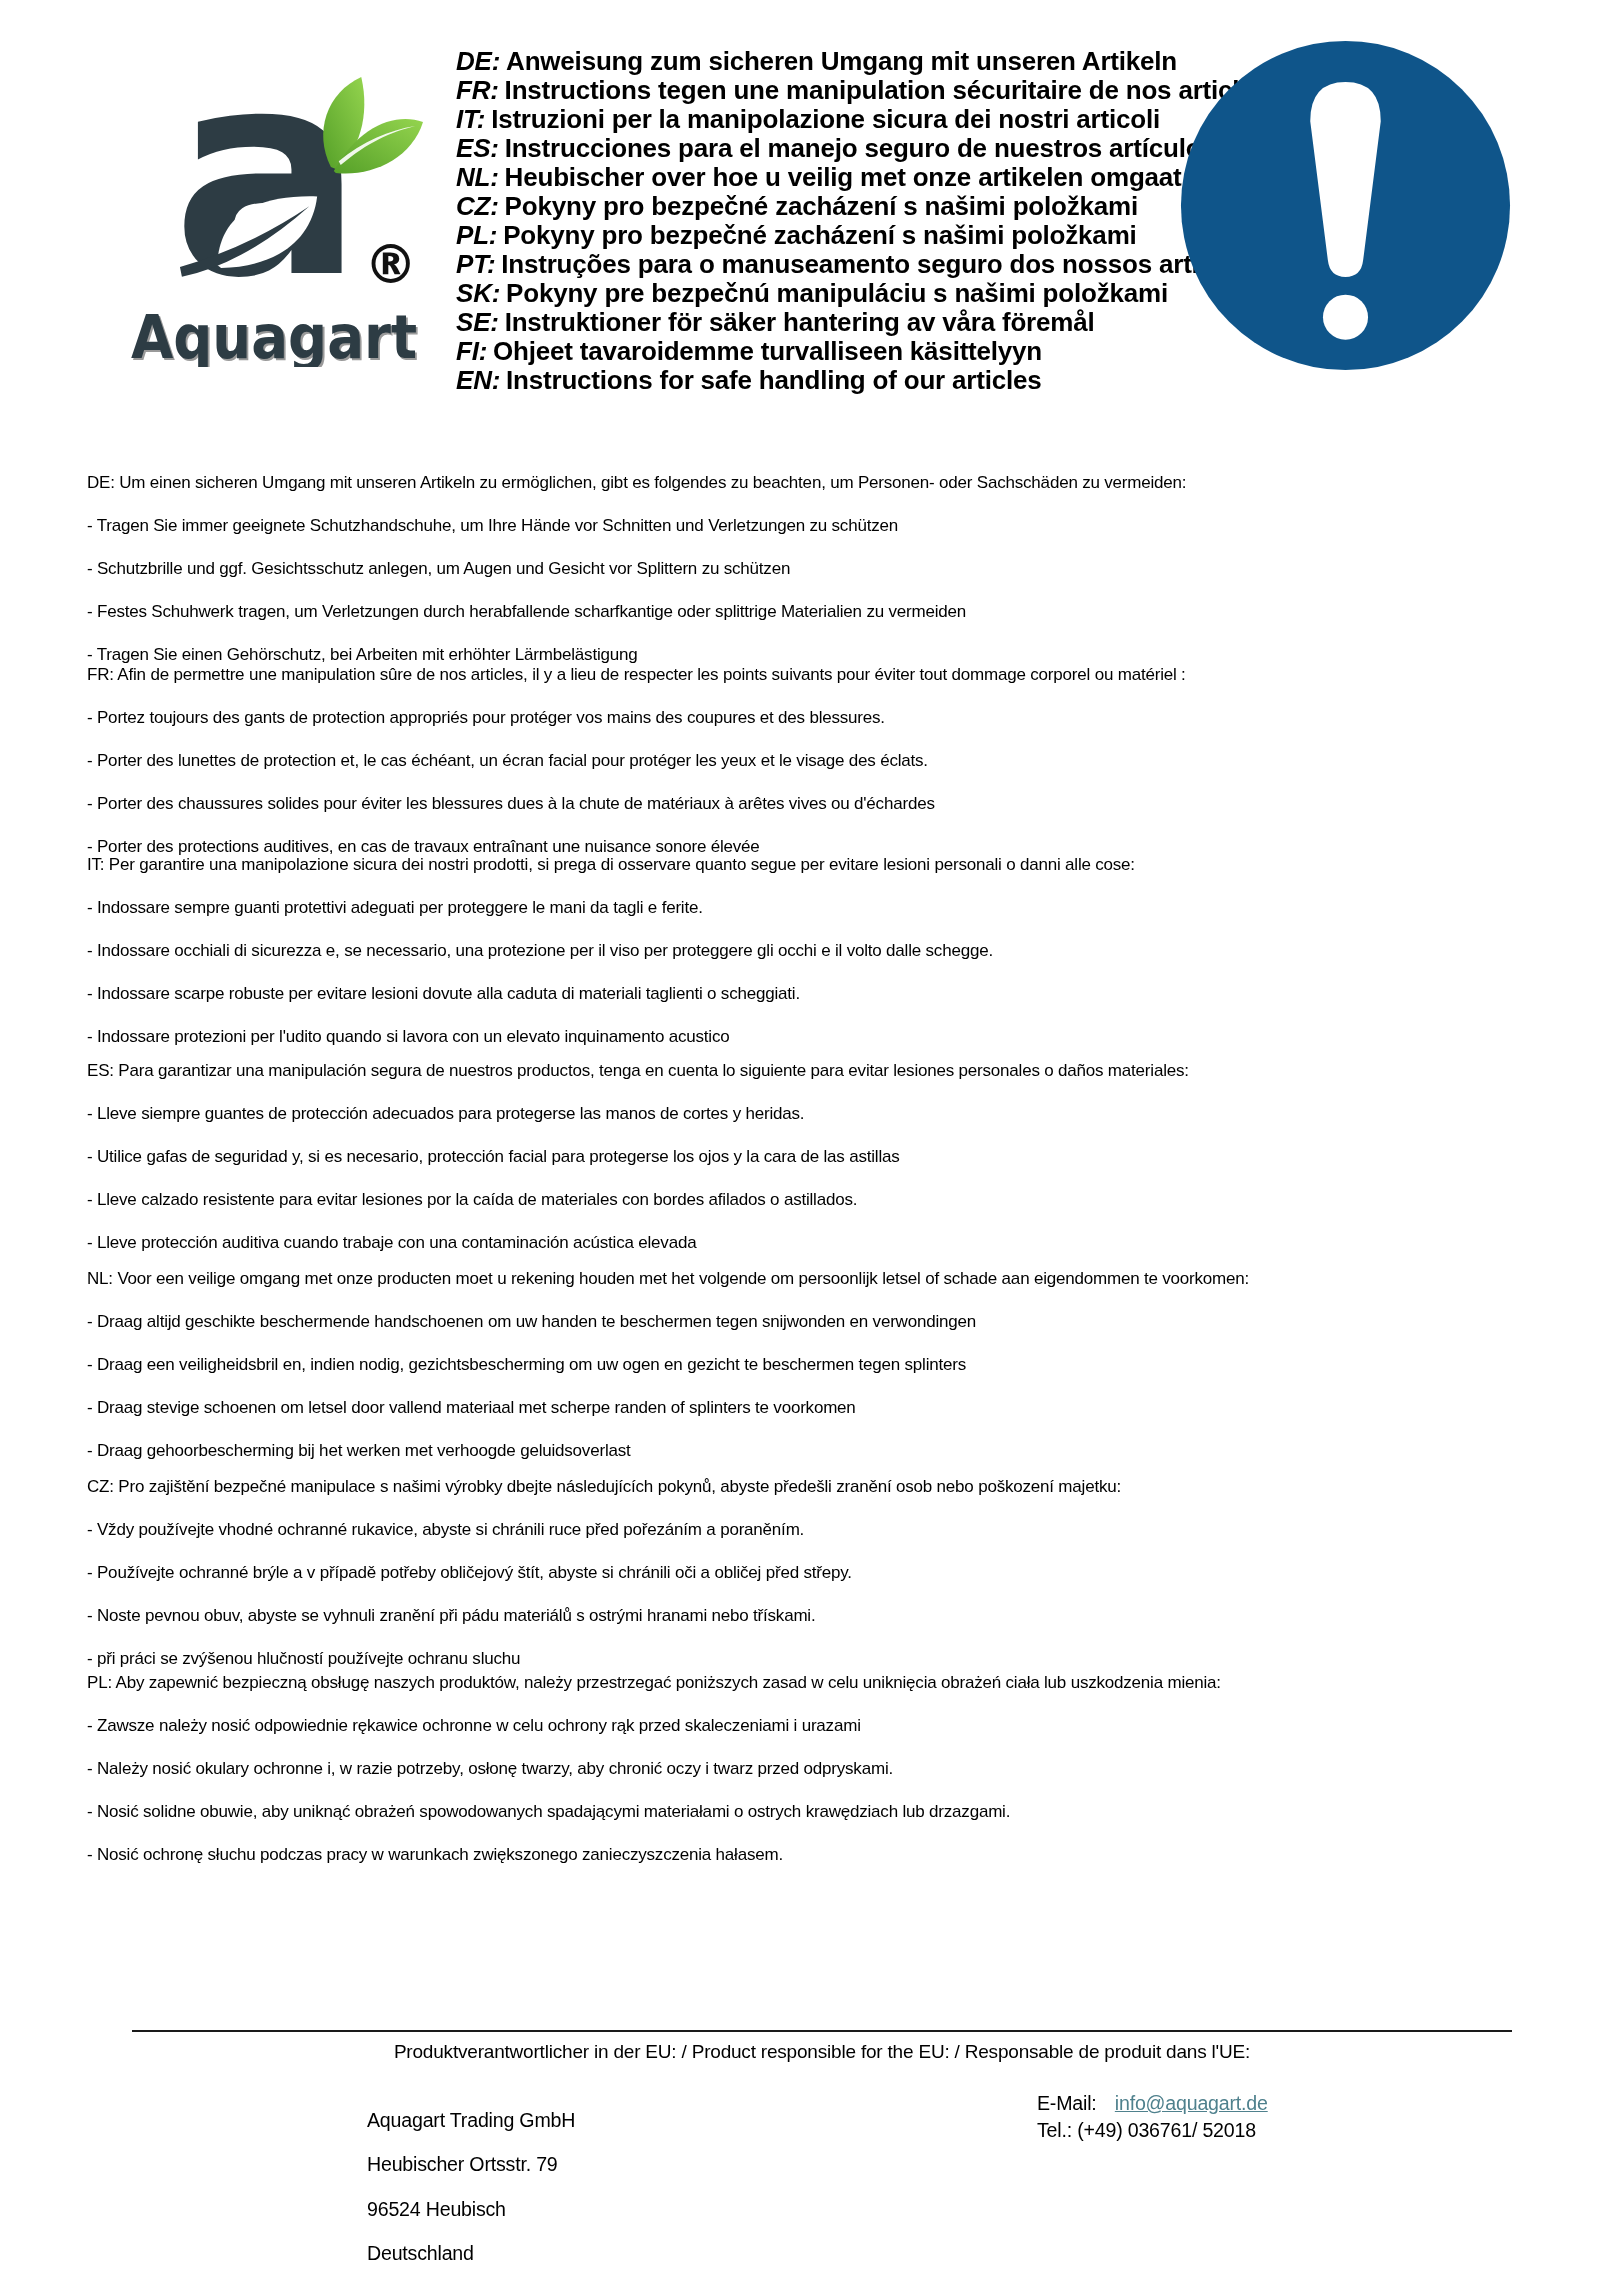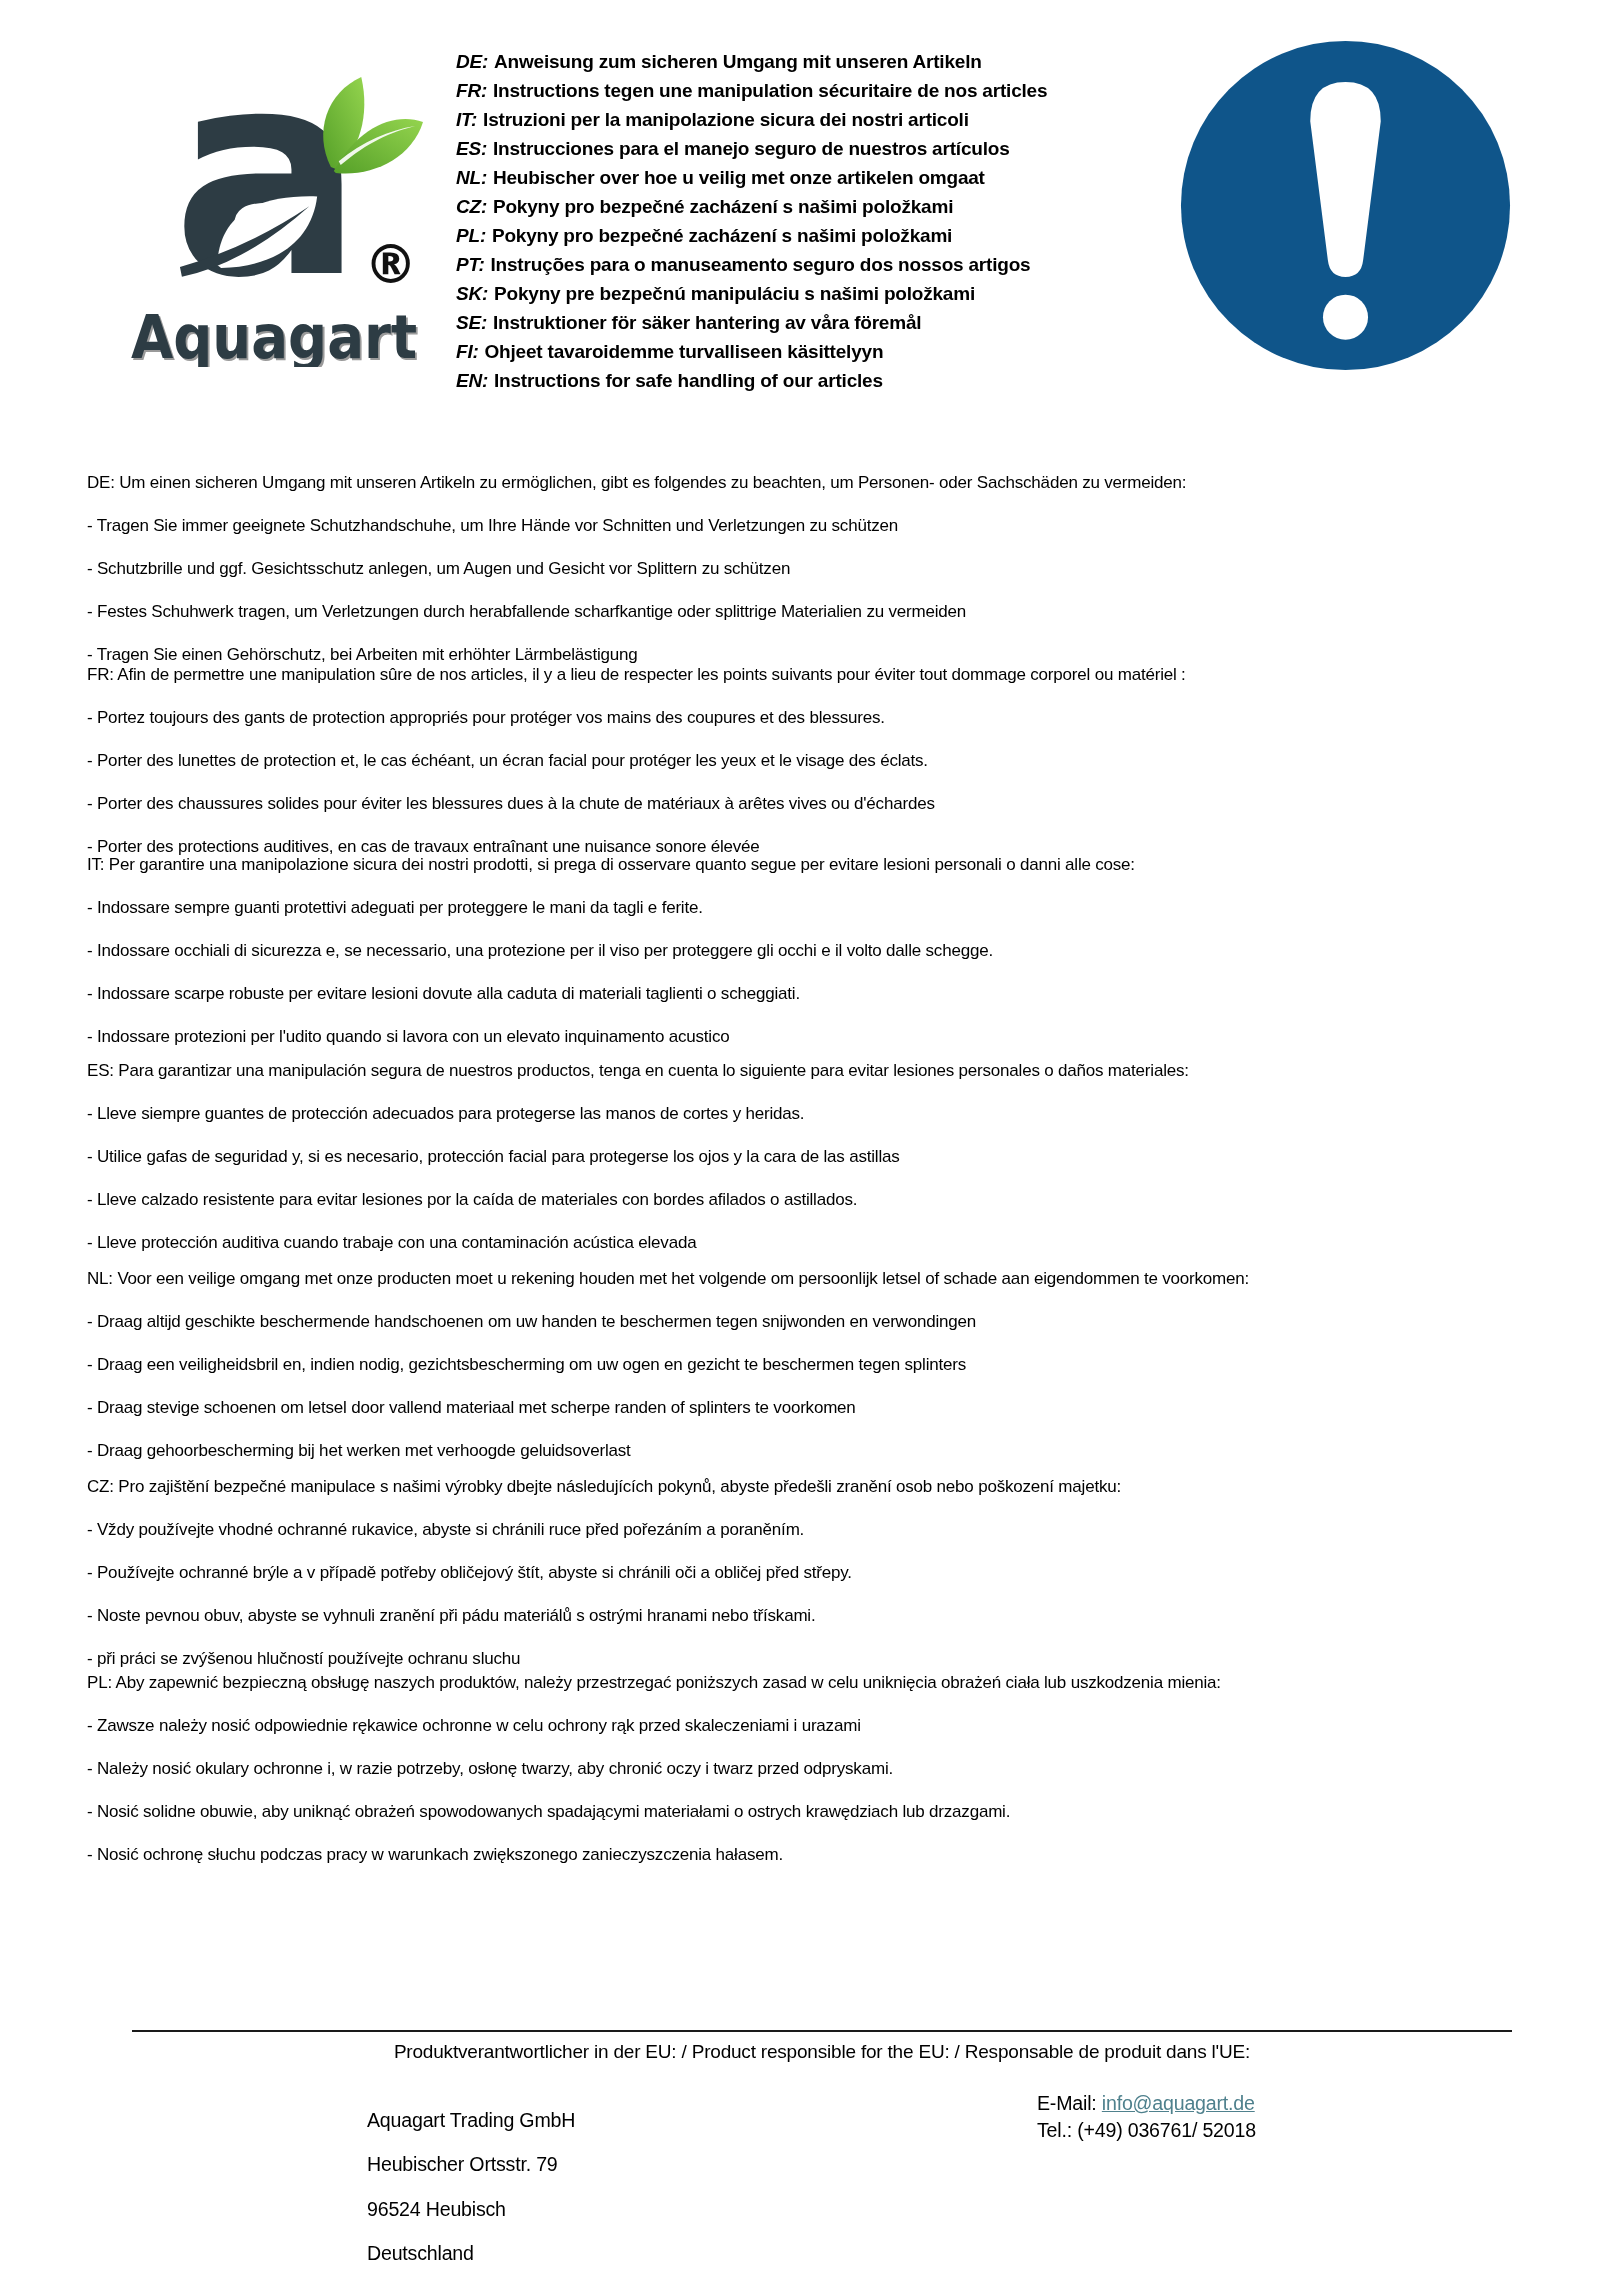--- a/index.html
+++ b/index.html
@@ -4,36 +4,36 @@
 <style>
   html,body{margin:0;padding:0;}
   body{
     width:1621px;height:2293px;position:relative;background:#ffffff;
     font-family:"Liberation Sans", sans-serif;color:#000;
     overflow:hidden;
   }
   
   .logo-svg{position:absolute;left:123px;top:71px;width:306px;height:296px;}
   .header-block{position:absolute;left:456px;top:47px;}
-  .hline{font-size:19px;line-height:29px;font-weight:bold;white-space:nowrap;letter-spacing:-0.2px;}
+  .hline{font-size:26px;line-height:29px;font-weight:bold;white-space:nowrap;letter-spacing:-0.2px;}
   .hline .code{font-style:italic;}
   .hline .htext{margin-left:5.9px;}
   .mandatory-svg{position:absolute;left:1179px;top:39px;width:333px;height:333px;}
   
   .block{position:absolute;left:71px;right:39px;}
   .block p{margin:16px;font-size:17px;line-height:27px;letter-spacing:-0.2px;white-space:nowrap;}
   
   .footer-rule{position:absolute;left:132px;top:2030px;width:1380px;height:2px;background:#1a1a1a;}
   .footer-heading{position:absolute;left:132px;top:2041px;width:1380px;text-align:center;
     font-size:19px;letter-spacing:-0.2px;}
   .footer-address{position:absolute;left:350px;top:2090px;}
   .footer-address p{margin:17px;font-size:19.6px;line-height:27.4px;letter-spacing:-0.2px;}
   .footer-contact{position:absolute;left:1037px;top:2090px;}
   .footer-contact p{margin:0;font-size:19.6px;line-height:27.4px;letter-spacing:-0.2px;}
-  .email-link{color:#4f818d;text-decoration:underline;}
+  .email-link{color:#4f818d;text-decoration:underline;margin-left:13px;}
 </style>
 </head>
 <body>
 
 <svg class="logo-svg" viewBox="0 0 312 302">
   <defs>
     <linearGradient id="leafg" x1="0" y1="1" x2="1" y2="0">
       <stop offset="0" stop-color="#55a028"></stop>
       <stop offset="1" stop-color="#94d44e"></stop>
     </linearGradient>

